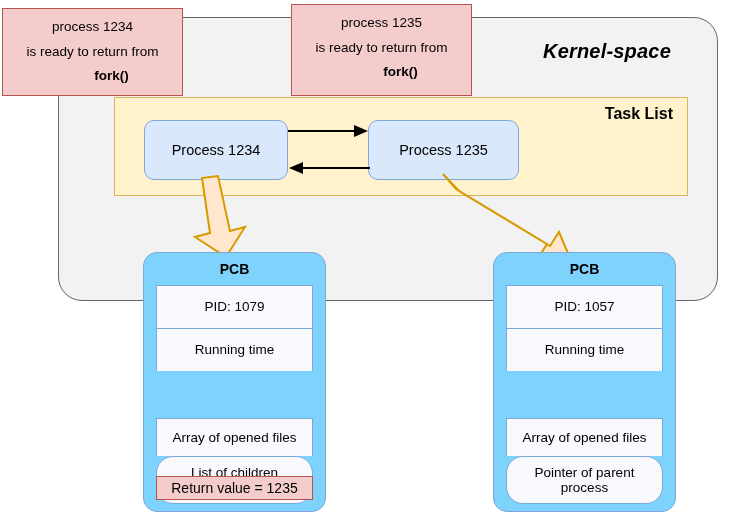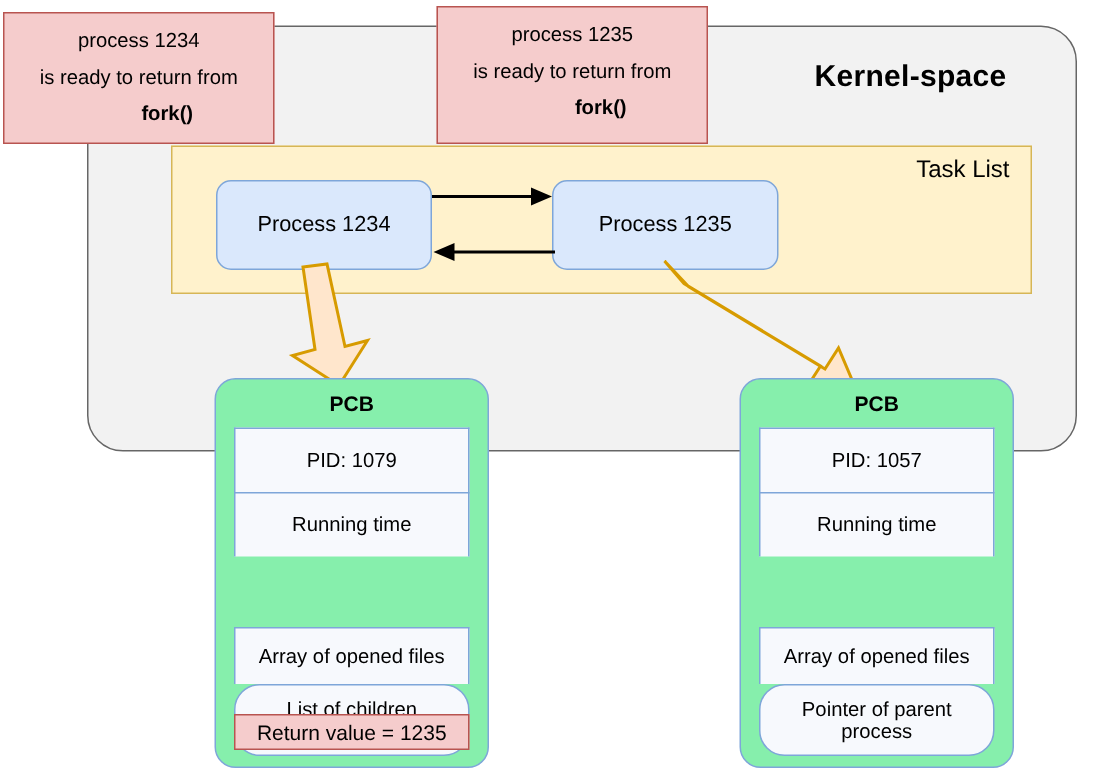--- a/index.html
+++ b/index.html
@@ -32,39 +32,40 @@
   }
   .kernel-space-title {
     position: absolute;
     right: 46px;
     top: 22px;
     font-size: 20px;
     font-weight: bold;
     color: #000000;
     letter-spacing: 0.2px;
     white-space: nowrap;
+    font-style: italic;
   }
 
   
   .task-list {
     position: absolute;
     left: 114px;
     top: 97px;
     width: 574px;
     height: 99px;
     background: #fff2cc;
     border: 1.4px solid #d6b656;
     box-sizing: border-box;
   }
   .task-list-title {
     position: absolute;
     right: 14px;
     top: 7px;
     font-size: 16px;
-    font-weight: normal;
+    font-weight: bold;
     color: #000000;
     white-space: nowrap;
   }
 
   
   .process-box {
     position: absolute;
     background: #dae8fc;
     border: 1.6px solid #7ea6d9;
     border-radius: 10px;
@@ -116,21 +117,21 @@
   .block-arrow-svg {
     position: absolute;
     overflow: visible;
   }
   #arrow-left-svg  { left: 185px; top: 175px; width: 80px; height: 85px; }
   #arrow-right-svg { left: 430px; top: 172px; width: 160px; height: 96px; }
 
   
   .pcb {
     position: absolute;
-    background: #86efac;
+    background: #7dd3fc;
     border: 1.8px solid #7ea6d9;
     border-radius: 14px;
     box-sizing: border-box;
   }
   #pcb-left  { left: 143px; top: 252px; width: 183px; height: 260px; }
   #pcb-right { left: 493px; top: 252px; width: 183px; height: 260px; }
 
   .pcb-title {
     position: absolute;
     left: 0;

